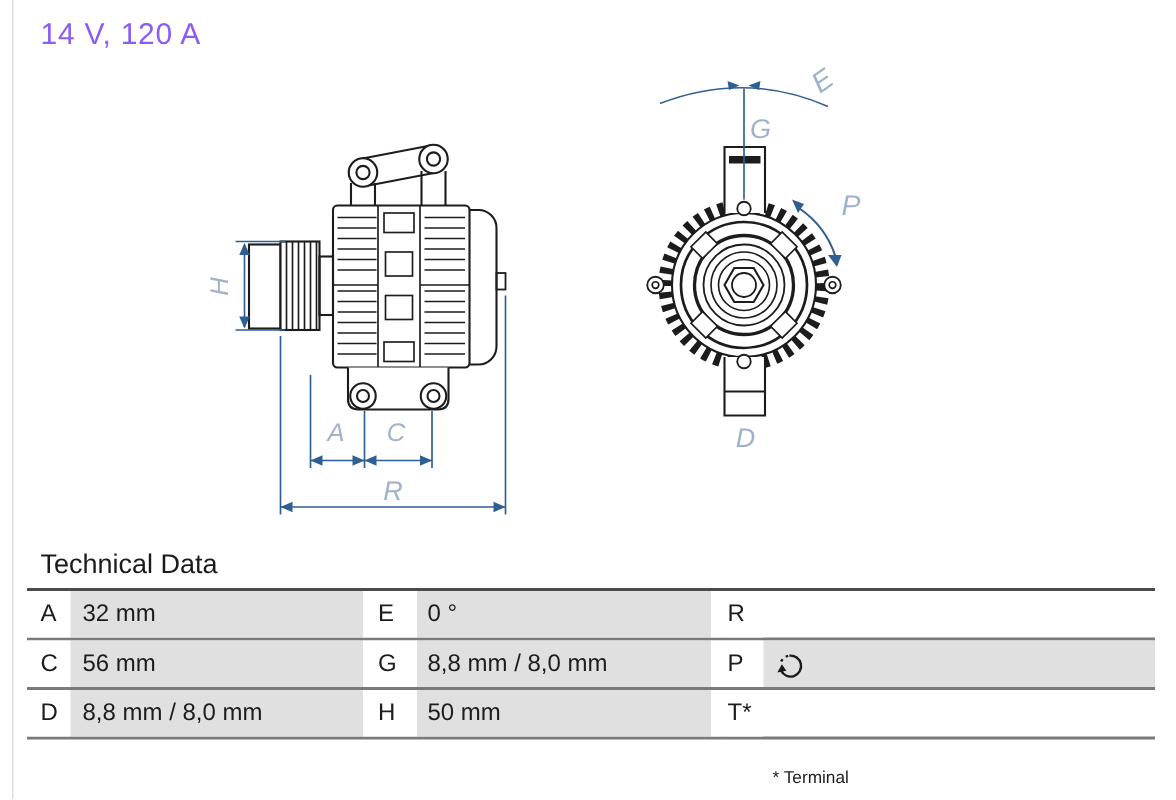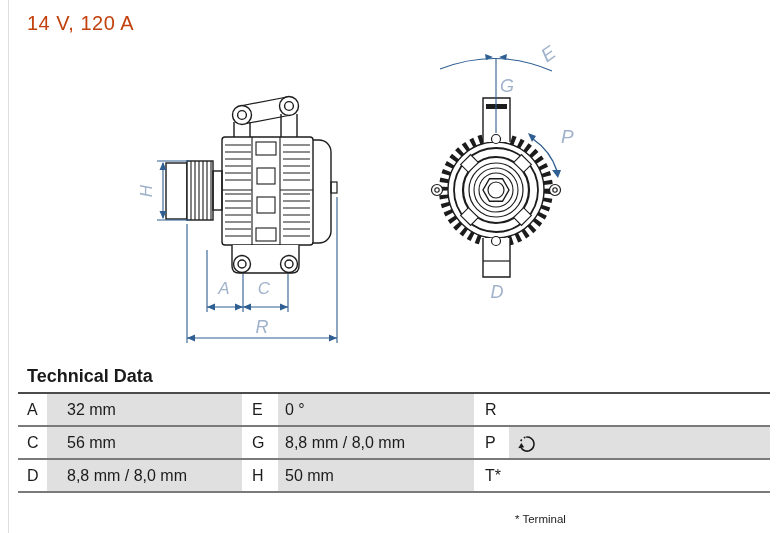--- a/index.html
+++ b/index.html
@@ -1,28 +1,28 @@
 <!DOCTYPE html>
 <html><head>
 <meta charset="utf-8">
 <style>
   html,body{margin:0;padding:0;background:#fff;}
   .page{position:relative;width:784px;height:533px;background:#ffffff;font-family:"Liberation Sans",sans-serif;overflow:hidden;}
   .edge-line{position:absolute;left:8px;top:0;bottom:0;width:1px;background:#dedede;}
-  .title{position:absolute;left:27px;top:12px;font-size:20px;color:#c2410c;letter-spacing:0.5px;}
+  .title{position:absolute;left:27px;top:12px;font-size:20px;color:#8b5cf6;letter-spacing:0.5px;}
   .diagram-svg{position:absolute;left:0;top:0;}
   .tech{position:absolute;left:18px;top:366px;width:752px;}
-  .tech-heading{font-size:18px;font-weight:bold;color:#1a1a1a;padding:0 0 5px 9px;border-bottom:2px solid #4b4b4b;}
+  .tech-heading{font-size:18px;font-weight:normal;color:#1a1a1a;padding:0 0 5px 9px;border-bottom:2px solid #4b4b4b;}
   .trow{display:grid;grid-template-columns:29px 195px 8px 28px 196px 7px 28px 261px;height:31px;align-items:center;border-bottom:2px solid #7a7a7a;font-size:16px;color:#1c1c1c;}
   .kcell{background:#fff;height:100%;display:flex;align-items:center;}
   .k1{padding-left:9px;}
   .k2{padding-left:2px;}
   .k3{padding-left:4px;}
   .vcell{background:#e0e0e0;height:100%;display:flex;align-items:center;padding-left:7px;box-sizing:border-box;}
-  .v1{padding-left:20px;}
+  .v1{padding-left:8px;}
   .gap{background:#fff;height:100%;}
   .footnote{margin-left:497px;margin-top:20px;font-size:11.5px;color:#1c1c1c;}
   .dimlabel{fill:#a0b2cb;font-family:"Liberation Sans",sans-serif;font-style:italic;}
 </style>
 </head>
 <body>
 
 <div class="page">
   <div class="edge-line"></div>
 

